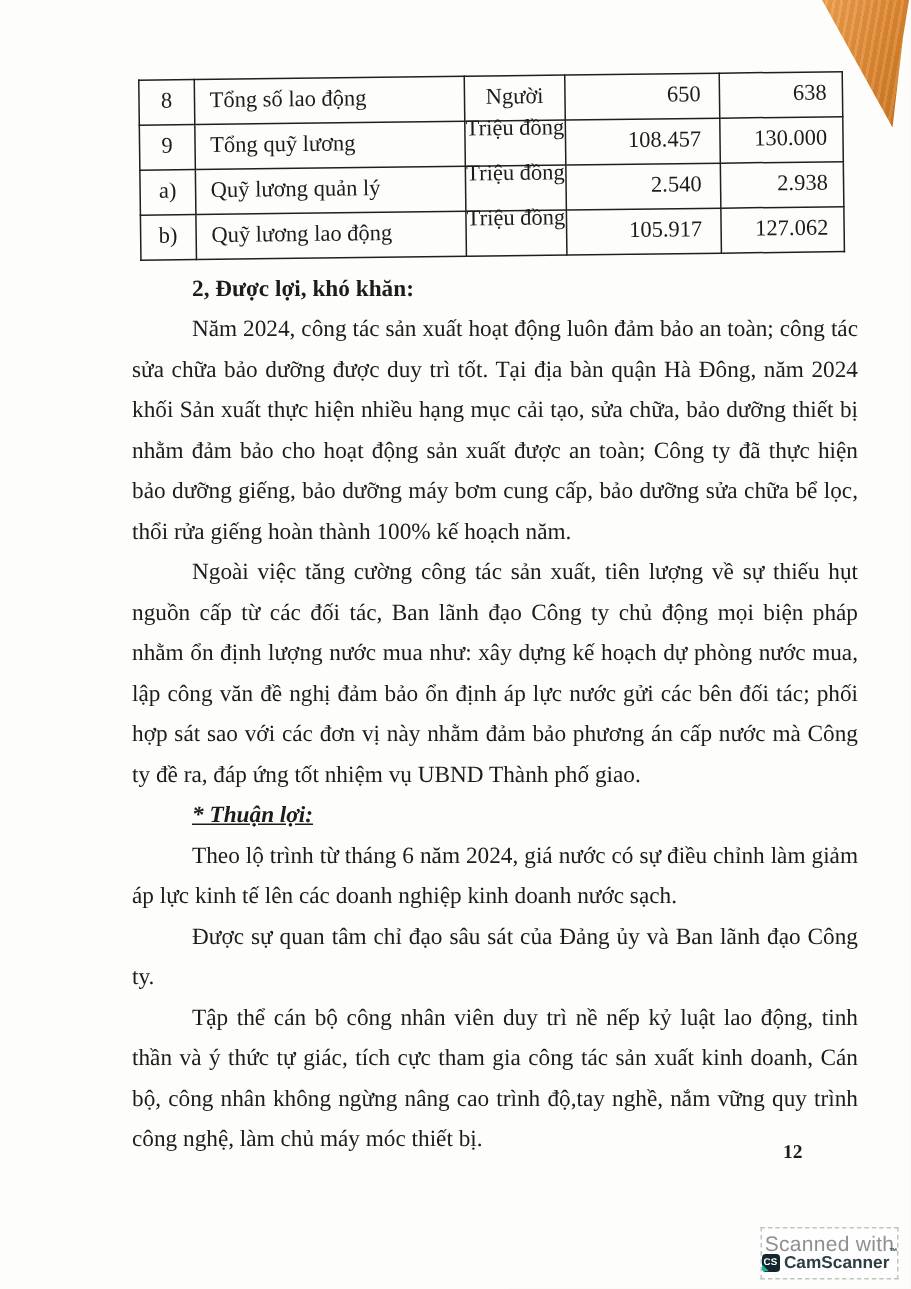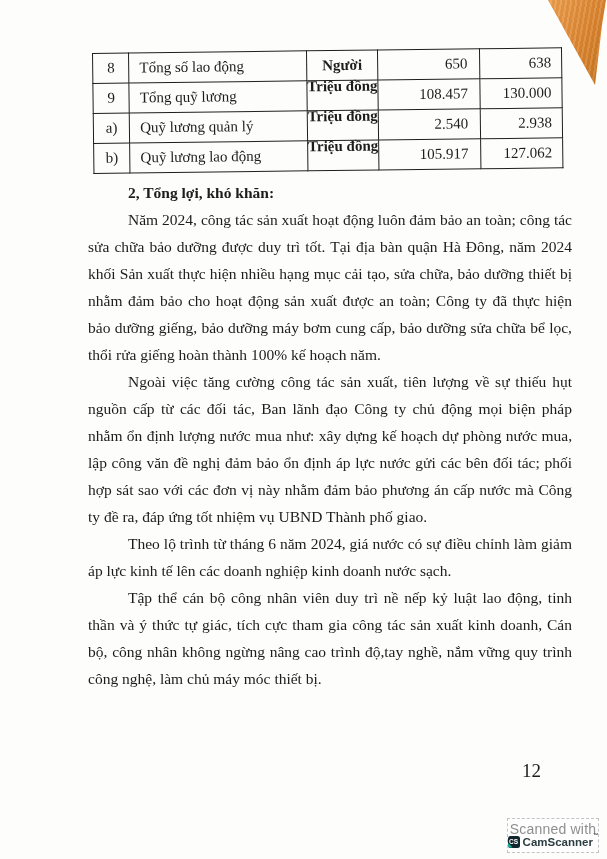--- a/index.html
+++ b/index.html
@@ -32,40 +32,40 @@
     font-size:15px;
   }
   .summary-table td{
     border:1.6px solid #1f1f1f;
     height:29px;
     padding:0 4px;
     background:#fdfdfc;
   }
   .summary-table tr td:first-child{width:30px;text-align:center;}
   .summary-table td.c-label{width:186px;text-align:left;padding-left:10px;}
-  .summary-table td.c-unit{width:66px;text-align:center;white-space:nowrap;padding:0;font-weight:bold;}
+  .summary-table td.c-unit{width:66px;text-align:center;white-space:nowrap;padding:0;}
   .summary-table td.c-v1{width:92px;text-align:right;padding-right:12px;}
   .summary-table td.c-v2{width:70px;text-align:right;padding-right:10px;}
   .summary-table .raised{position:relative;top:-9px;display:inline-block;}
   
   .doc-text{
     position:absolute;left:88px;top:179px;width:484px;
     font-size:15.5px;line-height:27px;
     text-align:justify;
   }
   .doc-text p{margin:0;text-indent:40px;}
   .sec-heading{font-weight:bold;text-indent:40px;margin:0;}
   .sub-heading{
     font-weight:bold;font-style:italic;margin:0;text-indent:44px;
   }
   .sub-heading span{text-decoration:underline;}
   
   .page-number{
     position:absolute;left:522px;top:760px;
-    font-size:19px;font-weight:normal;
+    font-size:13px;font-weight:bold;
   }
   .scan-badge{
     position:absolute;left:507px;top:818px;width:90px;height:33px;
     border:1px dashed #c3c3c3;background:#fefefe;
     display:flex;flex-direction:column;align-items:center;justify-content:center;
     font-family:"Liberation Sans", sans-serif;
   }
   .scan-badge .line1{font-size:14px;color:#8f8f8f;letter-spacing:0.2px;line-height:10px;}
   .scan-badge .line2{display:flex;align-items:center;gap:3px;margin-top:2px;}
   .cs-icon{
@@ -115,24 +115,26 @@
       <td>b)</td>
       <td class="c-label">Quỹ lương lao động</td>
       <td class="c-unit"><span class="raised">Triệu đồng</span></td>
       <td class="c-v1">105.917</td>
       <td class="c-v2">127.062</td>
     </tr>
   </tbody>
 </table>
 
 <div class="doc-text">
-  <p class="sec-heading">2, Tổng lợi, khó khăn:</p>
+  <p class="sec-heading">2, Được lợi, khó khăn:</p>
   <p>Năm 2024, công tác sản xuất hoạt động luôn đảm bảo an toàn; công tác sửa chữa bảo dưỡng được duy trì tốt. Tại địa bàn quận Hà Đông, năm 2024 khối Sản xuất thực hiện nhiều hạng mục cải tạo, sửa chữa, bảo dưỡng thiết bị nhằm đảm bảo cho hoạt động sản xuất được an toàn; Công ty đã thực hiện bảo dưỡng giếng, bảo dưỡng máy bơm cung cấp, bảo dưỡng sửa chữa bể lọc, thổi rửa giếng hoàn thành 100% kế hoạch năm.</p>
   <p>Ngoài việc tăng cường công tác sản xuất, tiên lượng về sự thiếu hụt nguồn cấp từ các đối tác, Ban lãnh đạo Công ty chủ động mọi biện pháp nhằm ổn định lượng nước mua như: xây dựng kế hoạch dự phòng nước mua, lập công văn đề nghị đảm bảo ổn định áp lực nước gửi các bên đối tác; phối hợp sát sao với các đơn vị này nhằm đảm bảo phương án cấp nước mà Công ty đề ra, đáp ứng tốt nhiệm vụ UBND Thành phố giao.</p>
+  <p class="sub-heading"><span>* Thuận lợi:</span></p>
   <p>Theo lộ trình từ tháng 6 năm 2024, giá nước có sự điều chỉnh làm giảm áp lực kinh tế lên các doanh nghiệp kinh doanh nước sạch.</p>
+  <p>Được sự quan tâm chỉ đạo sâu sát của Đảng ủy và Ban lãnh đạo Công ty.</p>
   <p>Tập thể cán bộ công nhân viên duy trì nề nếp kỷ luật lao động, tinh thần và ý thức tự giác, tích cực tham gia công tác sản xuất kinh doanh, Cán bộ, công nhân không ngừng nâng cao trình độ,tay nghề, nắm vững quy trình công nghệ, làm chủ máy móc thiết bị.</p>
 </div>
 
 <div class="page-number">12</div>
 
 <div class="scan-badge">
   <div class="line1">Scanned with</div>
   <div class="line2">
     <div class="cs-icon">CS</div>
     <div class="cs-brand"><span>CamScanner</span><span class="cs-tm">™</span></div>

